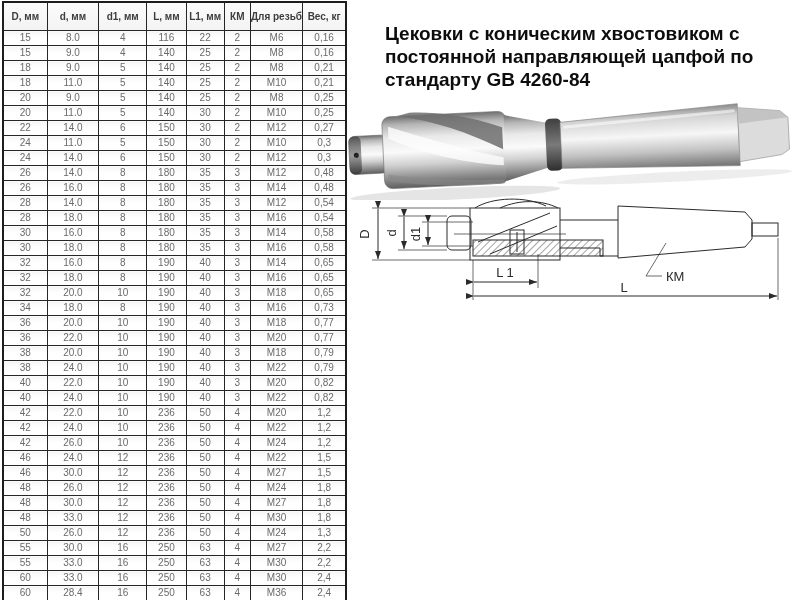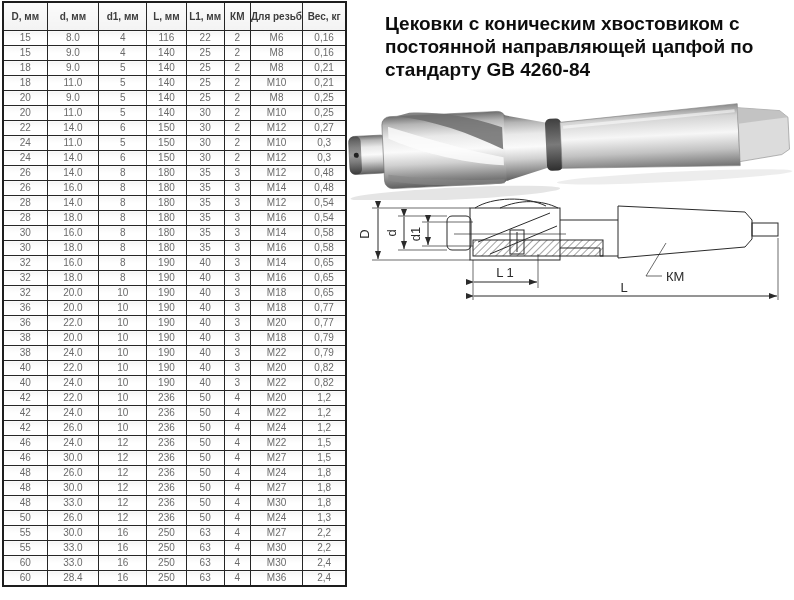--- a/index.html
+++ b/index.html
@@ -38,21 +38,21 @@
     font-size:10px;
     color:#6a6a6a;
     background:linear-gradient(#f5f5f5,#ffffff 45%);
   }
   table.spec{border:2px solid #1d1d1d;}
   col.c0{width:44px}col.c1{width:51px}col.c2{width:48px}col.c3{width:39px}
   col.c4{width:38px}col.c5{width:26px}col.c6{width:52px}col.c7{width:43px}
 
   
   .page-title{
-    position:absolute;left:385px;top:12px;width:400px;
+    position:absolute;left:385px;top:22px;width:400px;
     font-size:19px;font-weight:bold;color:#0d0d0d;line-height:23px;
   }
   .photo{position:absolute;left:343px;top:88px;}
   .diagram{position:absolute;left:350px;top:196px;}
   .dimtext{font-size:13px;fill:#2b2b2b;font-family:"Liberation Sans",sans-serif;}
 </style>
 </head>
 <body>
 
 <div class="table-wrap">
@@ -252,20 +252,30 @@
         </tr>
         <tr>
           <td>32</td>
           <td>20.0</td>
           <td>10</td>
           <td>190</td>
           <td>40</td>
           <td>3</td>
           <td>М18</td>
           <td>0,65</td>
+        </tr>
+        <tr>
+          <td>34</td>
+          <td>18.0</td>
+          <td>8</td>
+          <td>190</td>
+          <td>40</td>
+          <td>3</td>
+          <td>М16</td>
+          <td>0,73</td>
         </tr>
         <tr>
           <td>36</td>
           <td>20.0</td>
           <td>10</td>
           <td>190</td>
           <td>40</td>
           <td>3</td>
           <td>М18</td>
           <td>0,77</td>

